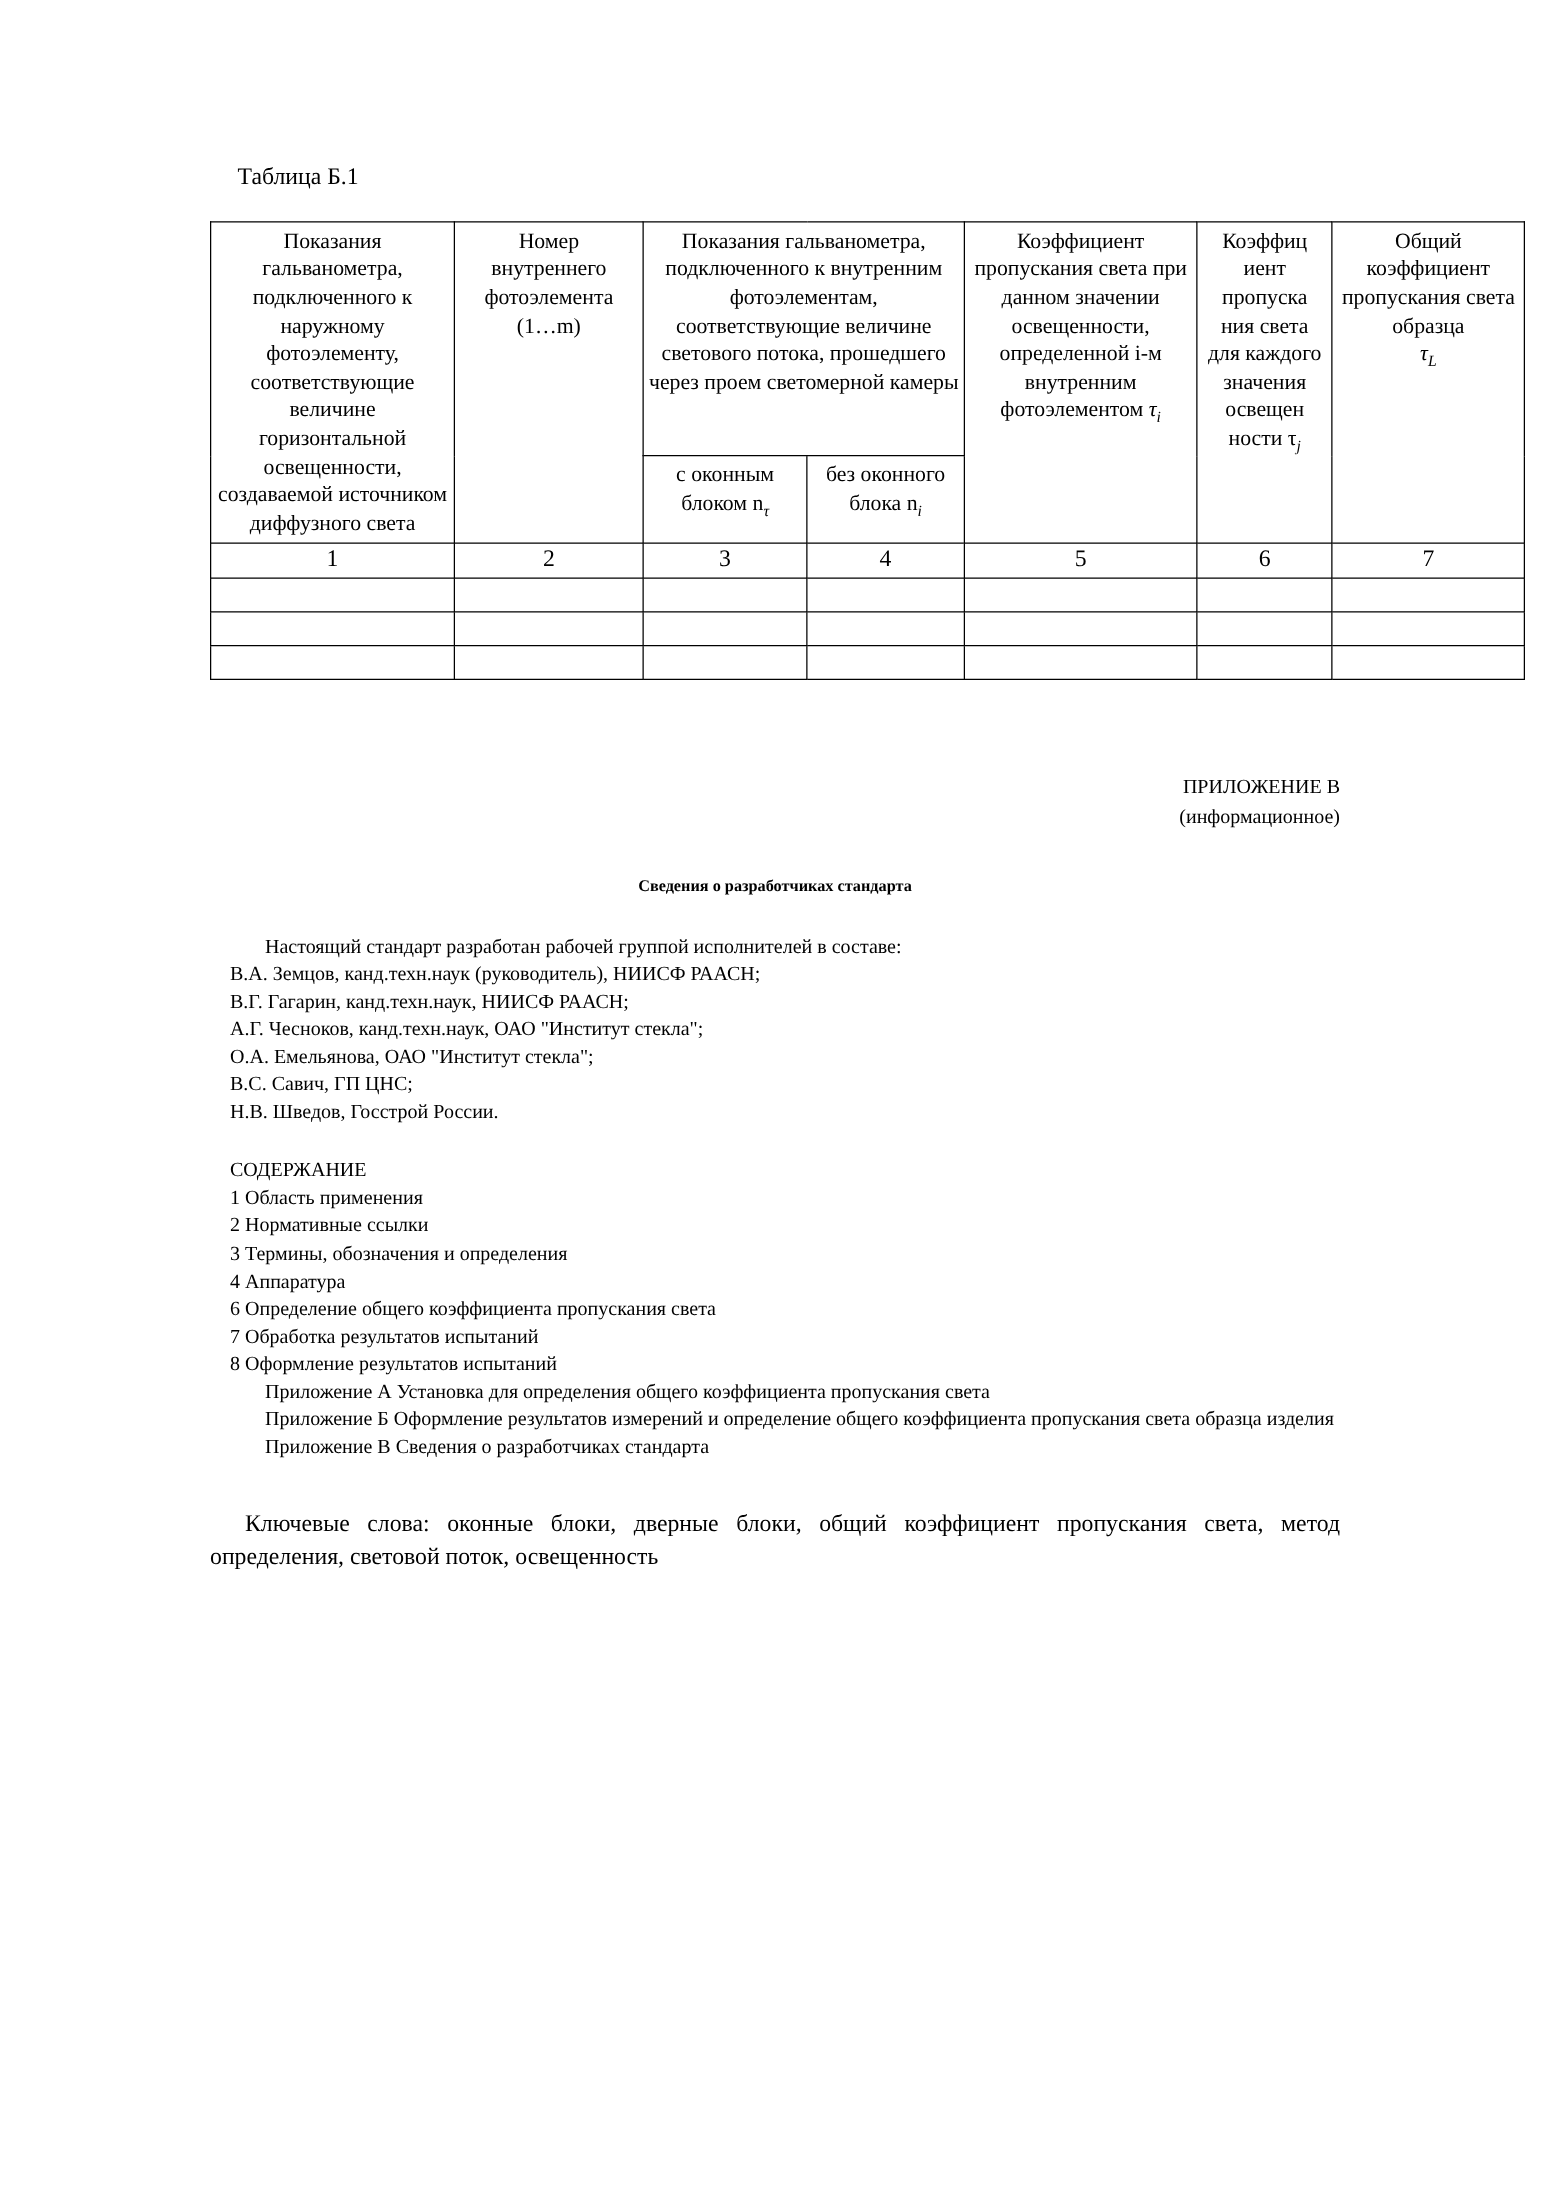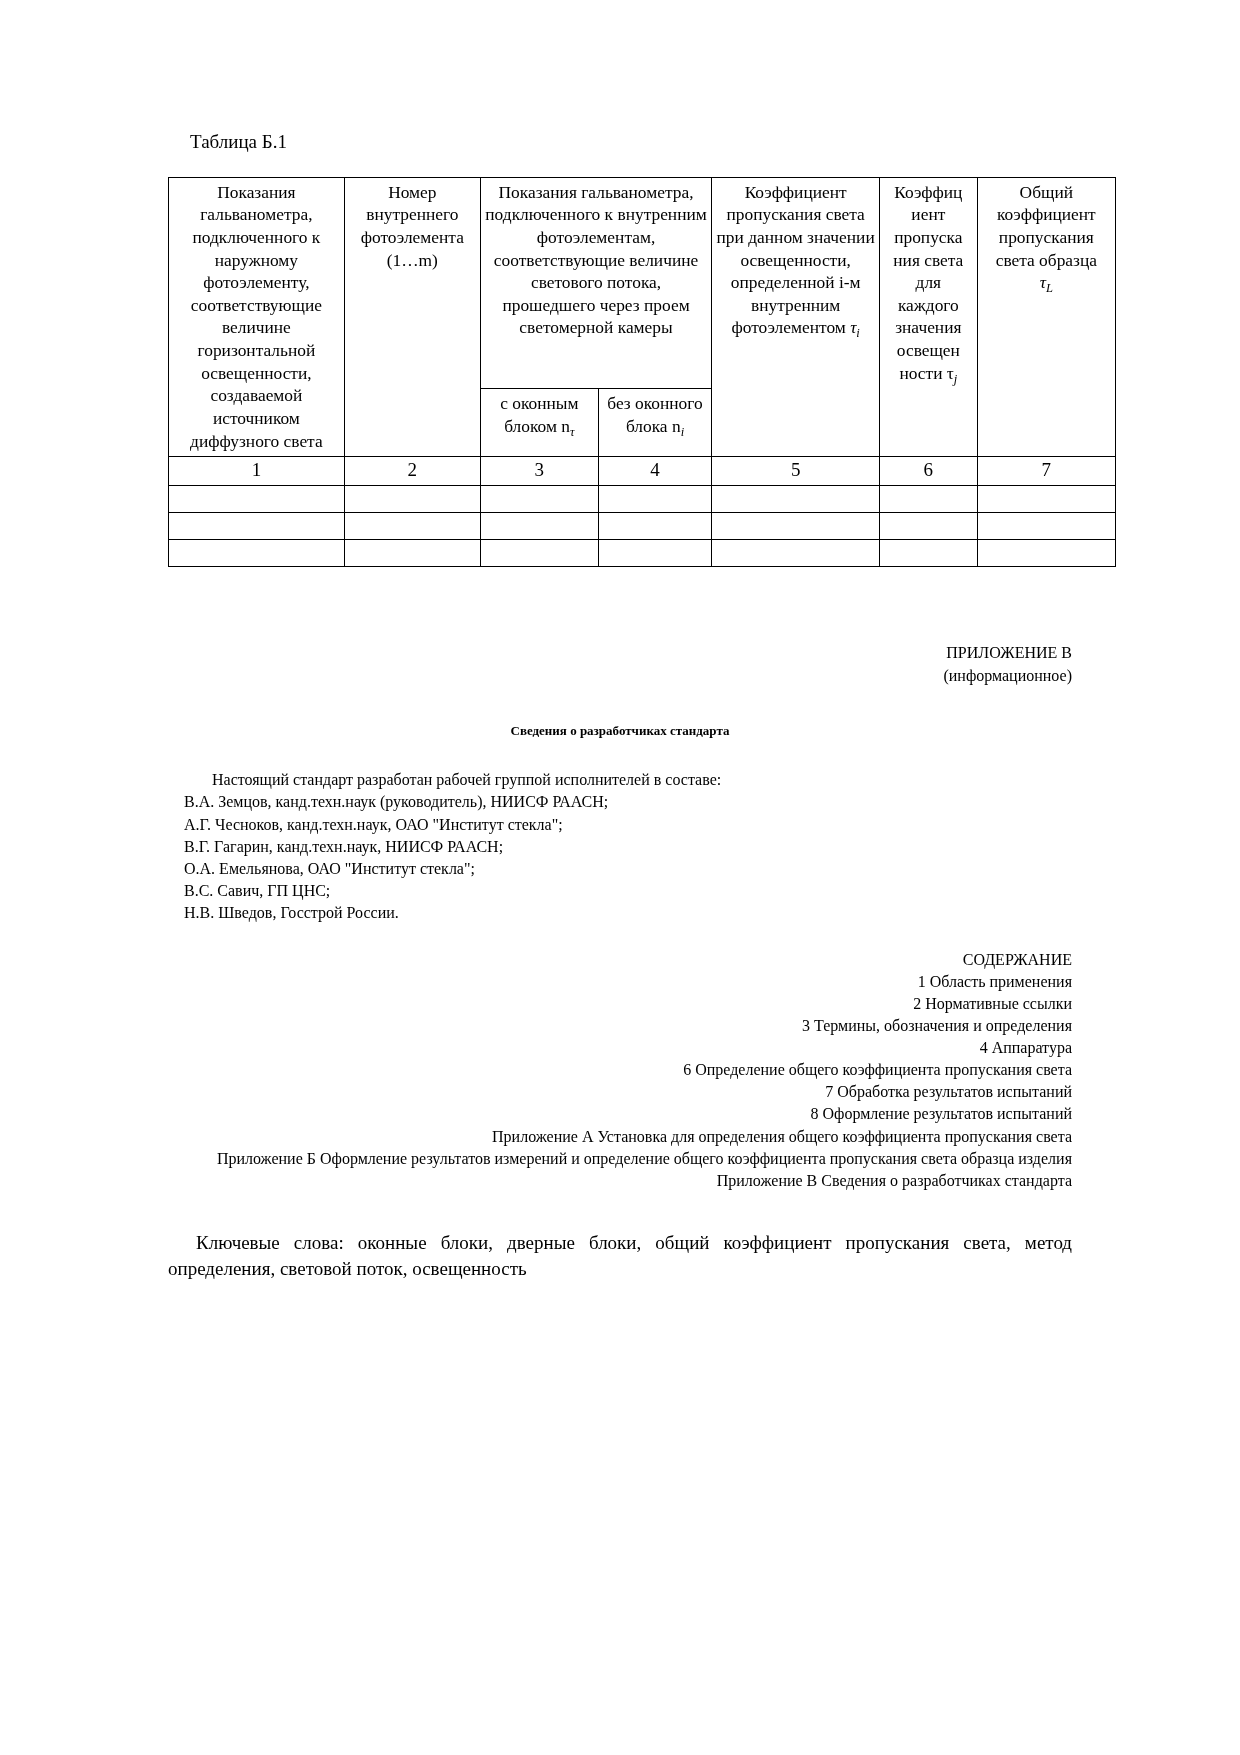--- a/index.html
+++ b/index.html
@@ -34,21 +34,21 @@
   
   .table-caption {
     font-size: 19px;
     line-height: 1.3;
     margin: 0 0 22px 22px;
   }
 
   
   table.b1 {
     border-collapse: collapse;
-    width: 948px;
+    width: 1052px;
     table-layout: fixed;
     margin: 0;
   }
   table.b1 td, table.b1 th {
     border: 1.6px solid #000;
     padding: 3px 4px 4px 4px;
     font-weight: normal;
     font-size: 17.4px;
     line-height: 1.30;
     text-align: center;
@@ -117,21 +117,21 @@
   .indent {
     text-indent: 28px;
   }
   .gap {
     height: 25px;
   }
   .justified {
     text-align: justify;
     text-indent: 28px;
   }
-  .toc p { margin: 0; text-align: right; }
+  .toc p { margin: 0; }
   .keywords {
     margin-top: 38px;
     text-align: justify;
     text-indent: 28px;
     font-size: 19px;
     line-height: 1.38;
   }
 </style>
 </head>
 <body>
@@ -229,22 +229,22 @@
     <div class="appendix-block">
       <span class="appendix-title">ПРИЛОЖЕНИЕ В</span>
       <span class="appendix-sub">(информационное)</span>
     </div>
 
     <div class="section-title">Сведения о разработчиках стандарта</div>
 
     <div class="body-block">
       <p class="indent">Настоящий стандарт разработан рабочей группой исполнителей в составе:</p>
       <p>В.А. Земцов, канд.техн.наук (руководитель), НИИСФ РААСН;</p>
+      <p>В.Г. Гагарин, канд.техн.наук, НИИСФ РААСН;</p>
       <p>А.Г. Чесноков, канд.техн.наук, ОАО "Институт стекла";</p>
-      <p>В.Г. Гагарин, канд.техн.наук, НИИСФ РААСН;</p>
       <p>О.А. Емельянова, ОАО "Институт стекла";</p>
       <p>В.С. Савич, ГП ЦНС;</p>
       <p>Н.В. Шведов, Госстрой России.</p>
 
       <div class="gap"></div>
 
       <div class="toc">
         <p>СОДЕРЖАНИЕ</p>
         <p>1 Область применения</p>
         <p>2 Нормативные ссылки</p>

